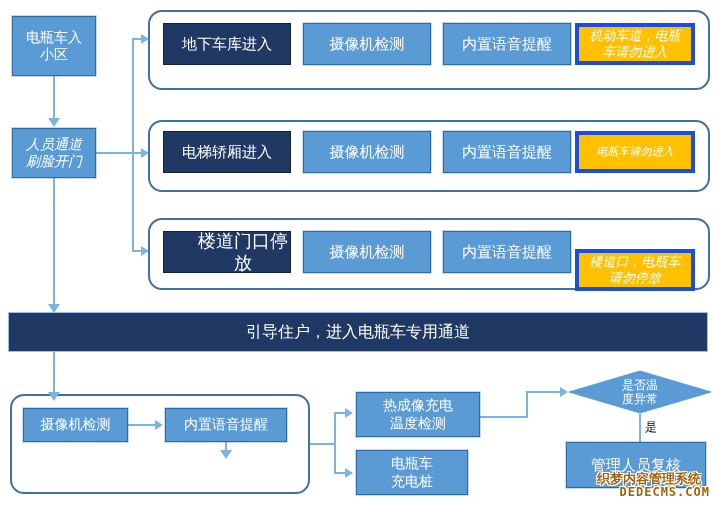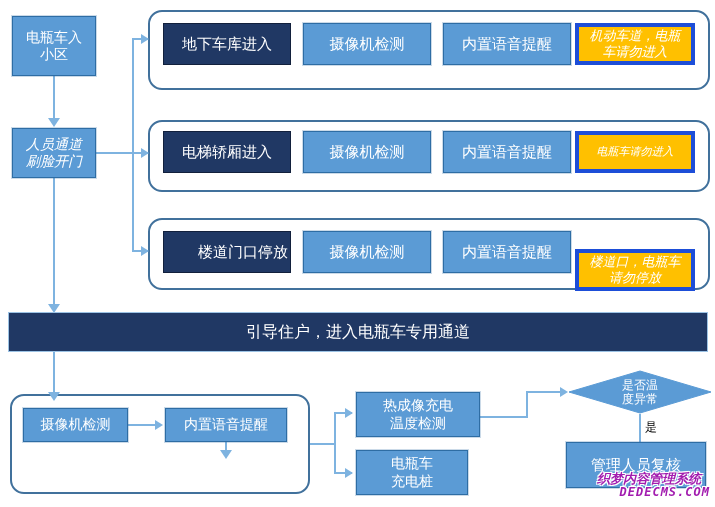--- a/index.html
+++ b/index.html
@@ -66,27 +66,26 @@
   .lnv{width:2px;}
   .arw{position:absolute;width:0;height:0;z-index:4;}
   .arw-r{border-top:5px solid transparent;border-bottom:5px solid transparent;border-left:8px solid #7EB3E0;}
   .arw-d{border-left:6px solid transparent;border-right:6px solid transparent;border-top:9px solid #7EB3E0;}
   .edge-label{position:absolute;color:#000000;z-index:6;}
 
   
   #watermark{
     position:absolute;z-index:30;
     text-align:center;line-height:1.05;
-    color:#a21caf;
+    color:#a16207;
     font-weight:bold;
     text-shadow:
       -1px -1px 0 #fff, 1px -1px 0 #fff,
       -1px  1px 0 #fff, 1px  1px 0 #fff,
       0 0 2px #fff;
-    font-style: italic;
   }
   #wm1{font-size:13px;letter-spacing:0px;}
   #wm2{font-size:12px;letter-spacing:1px;font-family:"DejaVu Sans Mono","Liberation Mono",monospace;text-align:right;}
 </style>
 </head>
 <body>
 
 <div id="stage">
 
   <div class="node n-blue" style="left:12px;top:16px;width:84px;height:60px;font-size:14px;">电瓶车入
@@ -133,21 +132,21 @@
   <div class="node n-navy" style="left:163px;top:131px;width:128px;height:42px;font-size:15px;">电梯轿厢进入</div>
 
   <div class="node n-blue" style="left:303px;top:131px;width:128px;height:42px;font-size:15px;">摄像机检测</div>
 
   <div class="node n-blue" style="left:443px;top:131px;width:128px;height:42px;font-size:15px;">内置语音提醒</div>
 
   <div class="node n-amber" style="left:575px;top:131px;width:120px;height:42px;font-size:11px;text-align:right;">电瓶车请勿进入</div>
 
   <div class="group" style="left:148px;top:218px;width:562px;height:72px;"></div>
 
-  <div class="node n-navy" style="left:163px;top:231px;width:128px;height:42px;font-size:15px;padding-left:32px;">楼道门口停放</div>
+  <div class="node n-navy" style="left:163px;top:231px;width:128px;height:42px;font-size:18px;padding-left:32px;">楼道门口停放</div>
 
   <div class="node n-blue" style="left:303px;top:231px;width:128px;height:42px;font-size:15px;">摄像机检测</div>
 
   <div class="node n-blue" style="left:443px;top:231px;width:128px;height:42px;font-size:15px;">内置语音提醒</div>
 
   <div class="node n-amber" style="left:575px;top:231px;width:120px;height:42px;font-size:13px;margin-top:18px;">楼道口，电瓶车
 请勿停放</div>
 
   <div class="node n-banner" style="left:8px;top:312px;width:700px;height:40px;font-size:16px;">引导住户，进入电瓶车专用通道</div>
 

